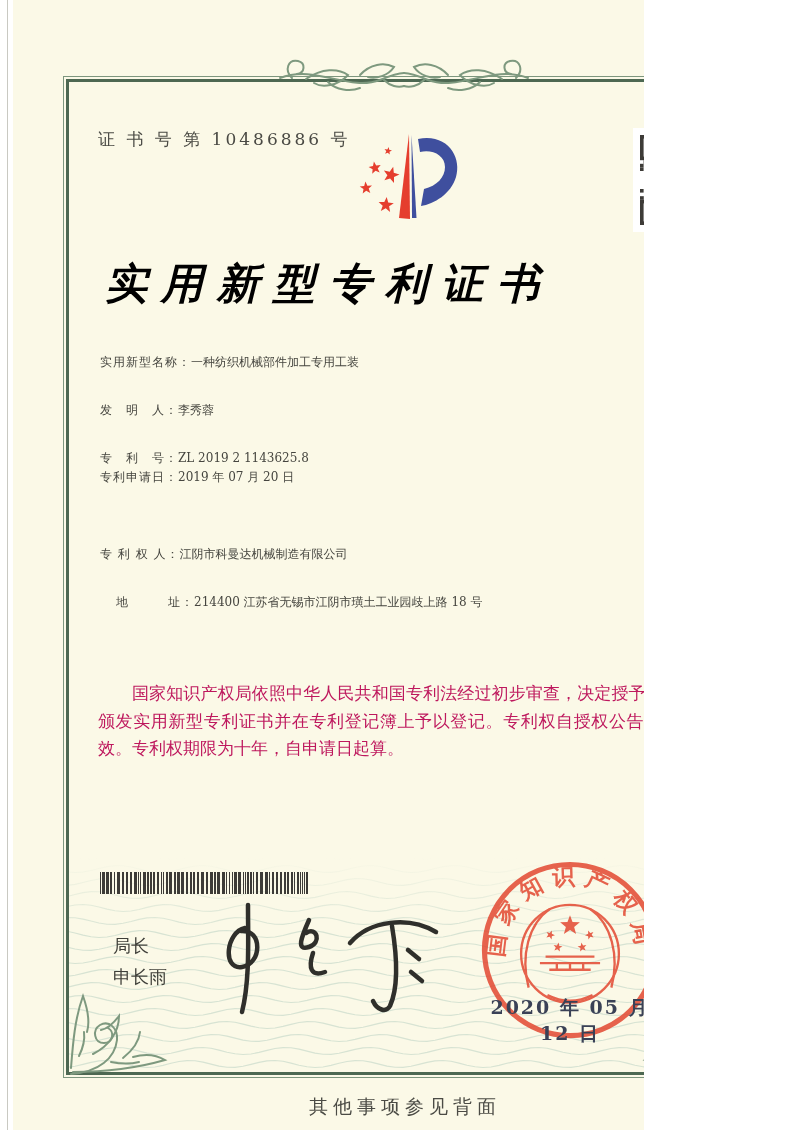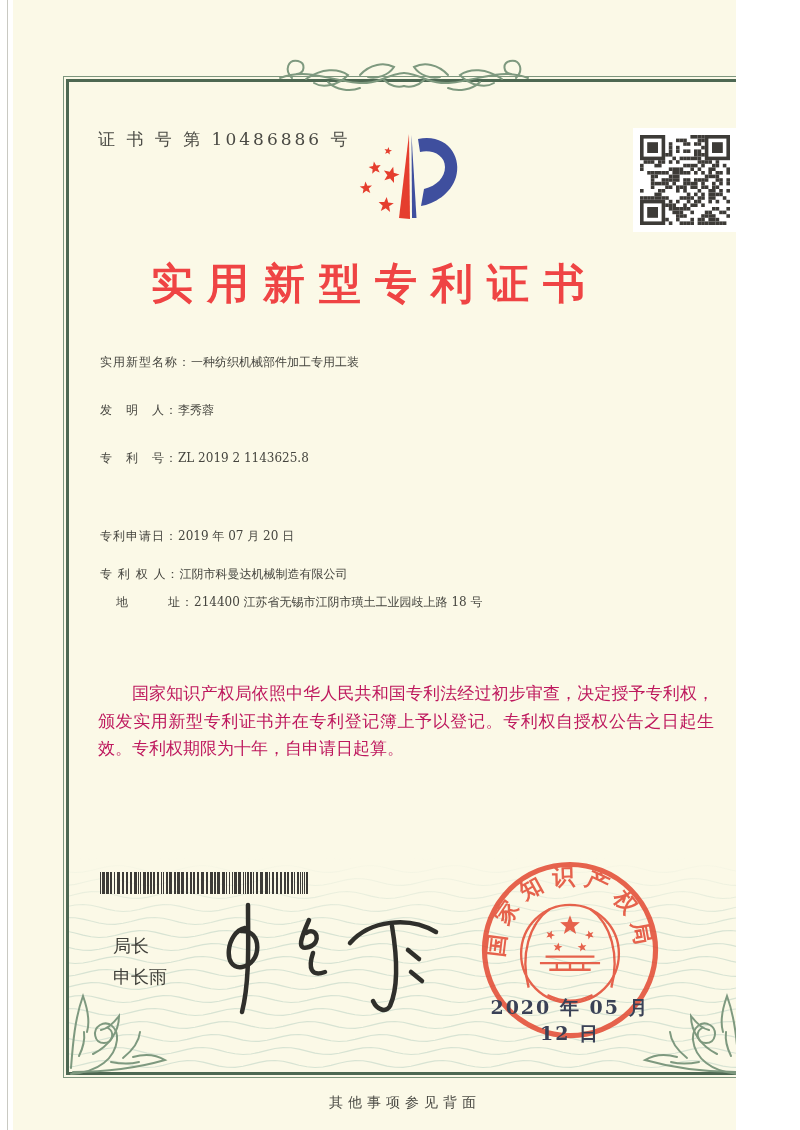--- a/index.html
+++ b/index.html
@@ -1,34 +1,34 @@
 <!DOCTYPE html>
 <html><head>
 <meta charset="utf-8">
 <style>
   html,body{margin:0;padding:0;}
-  .page{position:relative;width:736px;height:1130px;background:#fbf9e7;overflow:hidden;
+  .page{position:relative;width:644px;height:1130px;background:#fbf9e7;overflow:hidden;
         font-family:"DejaVu Serif","Liberation Serif",serif;color:#45453f;}
   .scan-edge{position:absolute;left:0;top:0;width:13px;height:100%;background:#ffffff;}
   .scan-line{position:absolute;left:7px;top:0;width:1px;height:100%;background:#c9c9c2;}
 
   
   .frame{position:absolute;left:63px;top:76px;width:684px;height:1000px;border:1px solid #7d967e;}
   .frame-inner{position:absolute;left:2px;top:2px;right:2px;bottom:2px;border:3px solid #4d6852;}
 
   .waves{position:absolute;left:67px;top:852px;width:676px;height:220px;}
   .wave-fade{position:absolute;left:67px;top:852px;width:676px;height:80px;
              background:linear-gradient(#fbf9e7 8%,rgba(251,249,231,0));}
 
   .cert-no{position:absolute;left:98px;top:128px;font-size:17px;letter-spacing:3px;color:#4a4a44;}
   .logo{position:absolute;left:338px;top:118px;}
   .qr{position:absolute;left:633px;top:128px;}
 
   .title{position:absolute;left:0;right:0;top:256px;text-align:center;font-size:42px;
-         font-weight:bold;letter-spacing:14px;text-indent:14px;color:#ef4444;}
+         font-weight:bold;letter-spacing:14px;text-indent:14px;color:#000000;font-style:italic;}
 
   .row{position:absolute;left:100px;font-size:12px;white-space:nowrap;color:#45453f;}
   .row .lbl{letter-spacing:1px;}
   .pair2{position:absolute;left:313px;top:0;}
 
   .paras{position:absolute;left:98px;top:680px;width:616px;font-size:17px;line-height:1.63;
          text-align:justify;color:#be185d;}
   .paras p{margin:0;text-indent:2em;}
 
   .barcode{position:absolute;left:100px;top:872px;}
@@ -36,21 +36,21 @@
   .sig-block{position:absolute;left:113px;top:932px;font-size:18px;color:#3f3f39;line-height:1.7;font-family:Liberation Mono, monospace;}
   .signature{position:absolute;left:212px;top:898px;}
 
   .seal{position:absolute;left:476px;top:856px;opacity:.84;}
   .seal-date{position:absolute;left:476px;top:995px;width:188px;text-align:center;
              font-size:19px;letter-spacing:2px;color:#3a4156;font-weight:bold;}
 
   .pagenum{position:absolute;left:63px;width:684px;top:1048px;text-align:center;
            font-size:15px;color:#47473f;letter-spacing:2px;}
   .backnote{position:absolute;left:63px;width:684px;top:1094px;text-align:center;
-            font-size:14px;color:#4b4b45;letter-spacing:5px;}
+            font-size:19px;color:#4b4b45;letter-spacing:5px;}
 
   .ornament{position:absolute;}
   svg{display:block;}
 </style>
 </head>
 <body>
 
 <div class="page">
 
   <div class="scan-edge"></div>
@@ -374,24 +374,24 @@
 
   <div class="row" style="top:354px;">
     <span class="lbl">实用新型名称：</span><span>一种纺织机械部件加工专用工装</span>
   </div>
   <div class="row" style="top:402px;">
     <span class="lbl">发　明　人：</span><span>李秀蓉</span>
   </div>
   <div class="row" style="top:450px;">
     <span class="lbl">专　利　号：</span><span>ZL 2019 2 1143625.8</span>
   </div>
-  <div class="row" style="top:528px;">
+  <div class="row" style="top:469px;">
     <span class="lbl">专利申请日：</span><span>2019 年 07 月 20 日</span>
   </div>
-  <div class="row" style="top:566px;">
+  <div class="row" style="top:546px;">
     <span class="lbl">专 利 权 人：</span><span>江阴市科曼达机械制造有限公司</span>
   </div>
   <div class="row" style="top:594px;margin-left:16px;">
     <span class="lbl">地　　　址：</span><span>214400 江苏省无锡市江阴市璜土工业园歧上路 18 号</span>
   </div>
 
   <div class="paras">
     <p>国家知识产权局依照中华人民共和国专利法经过初步审查，决定授予专利权，颁发实用新型专利证书并在专利登记簿上予以登记。专利权自授权公告之日起生效。专利权期限为十年，自申请日起算。</p>
   </div>
 

